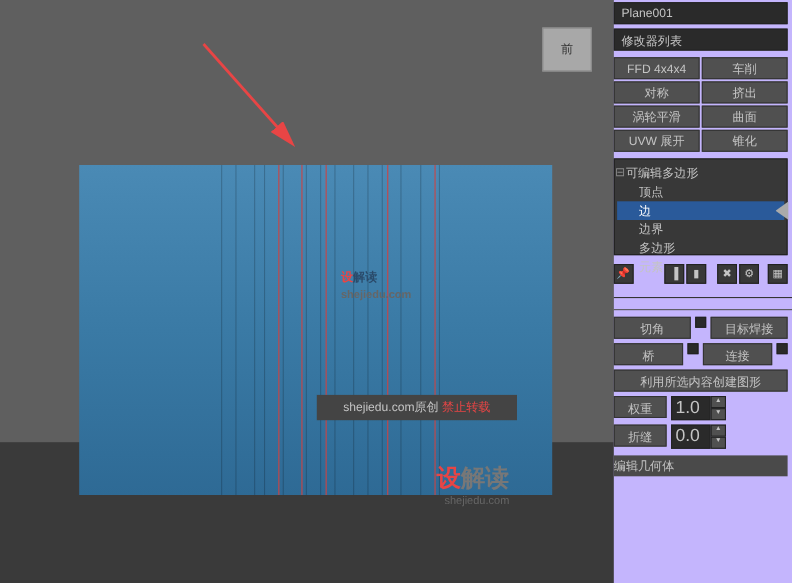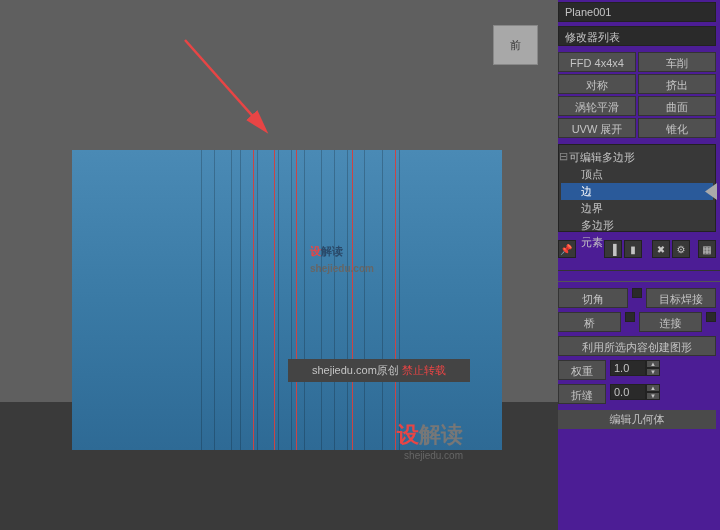--- a/index.html
+++ b/index.html
@@ -16,41 +16,41 @@
 .wm1{position:absolute;left:310px;top:235px;font-size:22px;font-weight:bold}
 .wm1 .r{color:#e84545}
 .wm1 .b{color:#2a4a6a}
 .wm1 .s{display:block;font-size:10px;color:#666;margin-top:2px}
 .wm2{position:absolute;right:95px;top:420px;text-align:right}
 .wm2 .a{color:#e84545;font-size:22px;font-weight:bold}
 .wm2 .b{color:#777;font-size:22px;font-weight:bold}
 .wm2 .s{display:block;font-size:10px;color:#666}
 .footer{position:absolute;left:288px;bottom:20px;background:#444;padding:4px 24px;font-size:11px}
 .footer .no{color:#e84545}
-.panel{position:absolute;right:0;top:0;width:162px;height:530px;background:#4c1d95}
+.panel{position:absolute;right:0;top:0;width:162px;height:530px;background:#c4b5fd}
 .obj-name{background:#2a2a2a;border:1px solid #222;padding:3px 6px;margin:2px 4px 2px 0;height:20px}
 .mod-list{background:#2a2a2a;border:1px solid #222;padding:3px 6px;margin:4px 4px 4px 0;height:20px}
 .btn{background:#505050;border:1px solid #333;text-align:center;padding:3px 0;cursor:pointer;flex:1}
 .grid2{display:flex;flex-wrap:wrap;gap:2px;padding:2px 4px 2px 0}
 .grid2 .btn{flex:0 0 calc(50% - 1px);height:20px;line-height:14px}
 .tree{background:#383838;border:1px solid #222;margin:4px 4px 4px 0;height:88px;padding:4px 2px}
 .tree-item{padding:1px 4px 1px 20px;cursor:pointer;position:relative}
 .tree-item.root{padding-left:8px}
 .tree-item.root::before{content:"⊟";position:absolute;left:-2px;color:#888}
 .tree-item.sel{background:#2a5a9a;color:#fff}
 .tree-item.sel::after{content:"";position:absolute;right:-4px;top:0;bottom:0;width:12px;background:#aaa;clip-path:polygon(100% 0,100% 100%,0 50%)}
 .icon-row{display:flex;gap:2px;padding:4px 4px 4px 0;align-items:center}
 .icon{width:18px;height:18px;background:#383838;border:1px solid #222;display:flex;align-items:center;justify-content:center;cursor:pointer;font-size:10px}
 .sep{height:12px;border-top:1px solid #333;border-bottom:1px solid #555;margin:8px 0 4px}
-.section-hdr{text-align:center;padding:2px 0;background:#4a4a4a;margin:4px 4px 4px 0;font-size:11px}
+.section-hdr{text-align:left;padding:2px 0;background:#4a4a4a;margin:4px 4px 4px 0;font-size:11px}
 .edit-row{display:flex;gap:4px;padding:2px 4px 2px 0;align-items:flex-start}
 .edit-row .btn{height:20px}
 .chk{width:10px;height:10px;background:#2a2a2a;border:1px solid #222;flex:0 0 10px}
 .spinner{display:flex;flex:0 0 50px}
-.spinner input{width:36px;background:#2a2a2a;border:1px solid #222;color:#c4c4c4;padding:1px 3px;font-size:11px}
+.spinner input{width:36px;background:#2a2a2a;border:1px solid #222;color:#c4c4c4;padding:1px 3px;font-size:16px}
 .spinner .sp{width:14px;display:flex;flex-direction:column}
 .spinner .sp span{flex:1;background:#505050;border:1px solid #222;font-size:6px;text-align:center;line-height:6px}
 </style>
 </head>
 <body>
 
 <div class="viewport">
   <div class="viewcube"></div>
   <div class="arrow">
     <svg viewBox="0 0 100 100">

